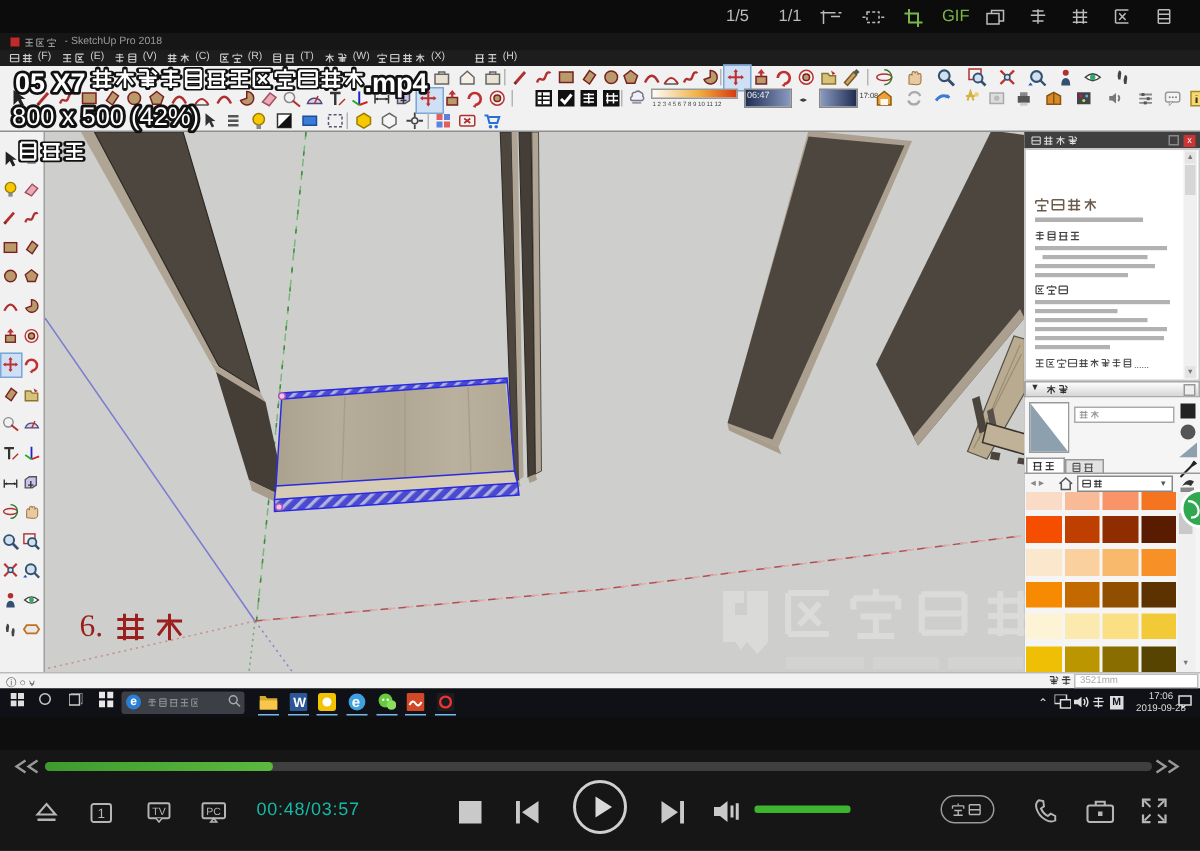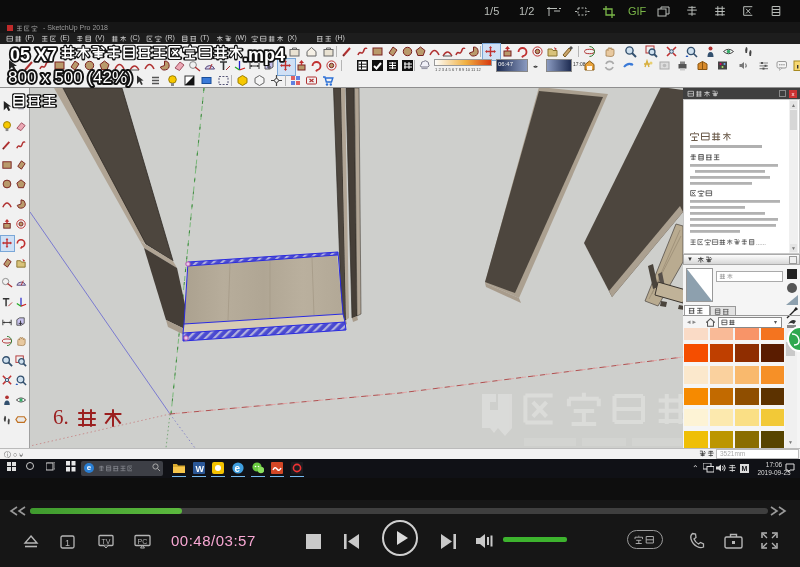--- a/index.html
+++ b/index.html
@@ -3,21 +3,21 @@
 <style>
 html,body{margin:0;padding:0;background:#000;}
 #page{position:relative;width:800px;height:567px;overflow:hidden;font-family:"Liberation Sans",sans-serif;background:#0d0d0d;}
 .abs{position:absolute;}
 </style></head><body>
 <div id="page">
 
 <div class="abs" style="left:0;top:0;width:800px;height:22px;background:#0c0c0c"></div>
 <div class="abs" style="left:480px;top:4px;width:320px;height:14px;color:#b9bdb9;font-size:11px">
 <span class="abs" style="left:4px;top:1px">1/5</span>
-      <span class="abs" style="left:39px;top:1px">1/2</span>
+      <span class="abs" style="left:39px;top:1px">1/1</span>
 <svg class="abs" style="left:66px;top:1px" width="16" height="13" viewBox="0 0 16 13">
         <path d="M3 2 v9 M1 3.5 h10 M13 3.5 h2 M8 6 h6" stroke="#b9bdb9" fill="none"></path>
       </svg>
 <svg class="abs" style="left:94px;top:1px" width="16" height="13" viewBox="0 0 16 13">
         <rect x="4" y="3" width="8" height="7" fill="none" stroke="#b9bdb9" stroke-dasharray="2 1.5"></rect>
         <path d="M1 6.5 h2 M13.5 6.5 h2" stroke="#b9bdb9"></path>
       </svg>
 <svg class="abs" style="left:122px;top:1px" width="16" height="13" viewBox="0 0 16 13">
         <path d="M4 1 v9 h9 M1 4 h9 v9" stroke="#7ab648" fill="none" stroke-width="1.3"></path>
       </svg>
@@ -935,21 +935,21 @@
 <svg class="abs" style="left:98px;top:534px" width="16" height="15" viewBox="0 0 16 15">
       <rect x="1" y="1.5" width="14" height="10" rx="1" fill="none" stroke="#b5b5b5" stroke-width="1.3"></rect>
       <text x="3.5" y="9.5" font-size="7" fill="#b5b5b5">TV</text>
       <path d="M6 11.5 l2 2.5 2 -2.5" fill="#191919" stroke="#b5b5b5"></path>
     </svg>
 <svg class="abs" style="left:134px;top:534px" width="17" height="15" viewBox="0 0 17 15">
       <rect x="1" y="1.5" width="15" height="10" rx="1" fill="none" stroke="#b5b5b5" stroke-width="1.3"></rect>
       <text x="3.5" y="9.5" font-size="7" fill="#b5b5b5">PC</text>
       <path d="M6.5 14 l2 -2.5 2 2.5z" fill="none" stroke="#b5b5b5"></path>
     </svg>
-<div class="abs" style="left:171px;top:532px;color:#f9a8d4;font-size:15px;letter-spacing:0.5px">00:48/03:57</div>
+<div class="abs" style="left:171px;top:532px;color:#14b8a6;font-size:12px;letter-spacing:0.5px">00:48/03:57</div>
 <div class="abs" style="left:306px;top:534px;width:15px;height:15px;background:#c9c9c9"></div>
 <svg class="abs" style="left:343px;top:533px" width="17" height="17" viewBox="0 0 17 17">
       <rect x="1" y="1" width="2.6" height="15" fill="#c9c9c9"></rect>
       <path d="M16 1 L5 8.5 L16 16Z" fill="#c9c9c9"></path>
     </svg>
 <div class="abs" style="left:382px;top:520px;width:36px;height:36px;border:2px solid #cfcfcf;border-radius:50%;box-sizing:border-box"></div>
 <svg class="abs" style="left:395px;top:530px" width="14" height="16" viewBox="0 0 14 16">
       <path d="M2 1 L13 8 L2 15Z" fill="#dadada"></path>
     </svg>
 <svg class="abs" style="left:440px;top:533px" width="17" height="17" viewBox="0 0 17 17">

